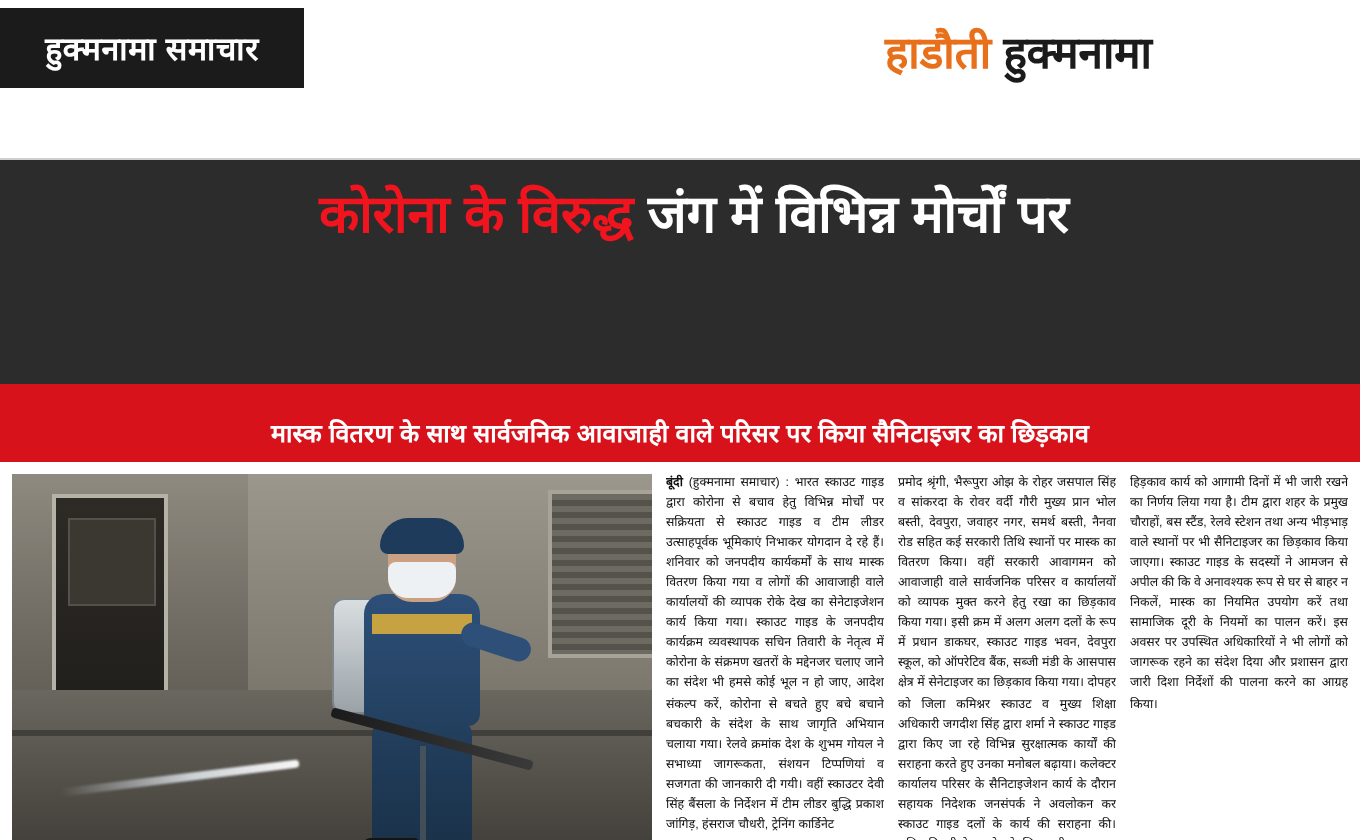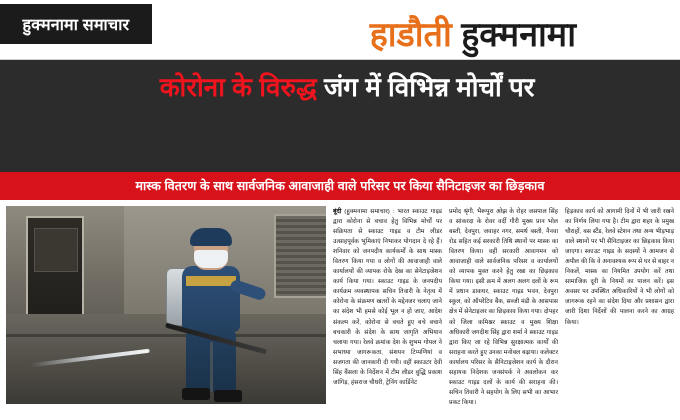--- a/index.html
+++ b/index.html
@@ -12,41 +12,41 @@
   }
   .page {
     position: relative;
     width: 680px; height: 420px;
     background: #ffffff;
   }
 
   
   .masthead {
     position: relative;
-    height: 60px;
+    height: 80px;
     background: #ffffff;
     border-bottom: 1px solid #cfcfcf;
   }
   .brand-logo {
     position: absolute;
     left: 0; top: 4px;
     width: 152px; height: 40px;
     background: #1b1b1b;
     color: #ffffff;
     display: flex;
     align-items: center;
     justify-content: center;
     font-weight: bold;
     font-size: 16px;
     letter-spacing: 0.3px;
   }
   .masthead-title {
     position: absolute;
     right: 104px; top: 10px;
-    font-size: 34px;
+    font-size: 22px;
     font-weight: bold;
     color: #1b1b1b;
     white-space: nowrap;
   }
   .masthead-title .accent {
     color: #e8701a;
   }
 
   
   .headline-band {
@@ -67,21 +67,21 @@
     color: #f0141e;
   }
 
   
   .subhead-strip {
     background: #d8121b;
     color: #ffffff;
     font-size: 12.5px;
     font-weight: bold;
     text-align: center;
-    padding: 5px 6px 6px 6px;
+    padding: 16px 6px 6px 6px;
     letter-spacing: 0.1px;
     white-space: nowrap;
     overflow: hidden;
   }
 
   
   .body-area {
     display: flex;
     padding: 6px 6px 0 6px;
     height: 206px;

